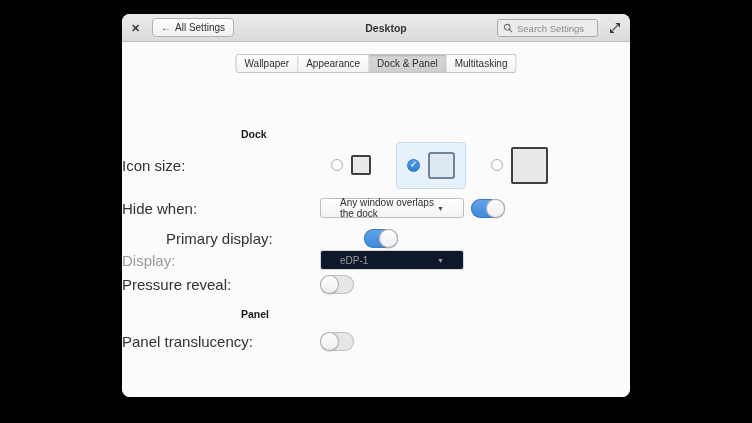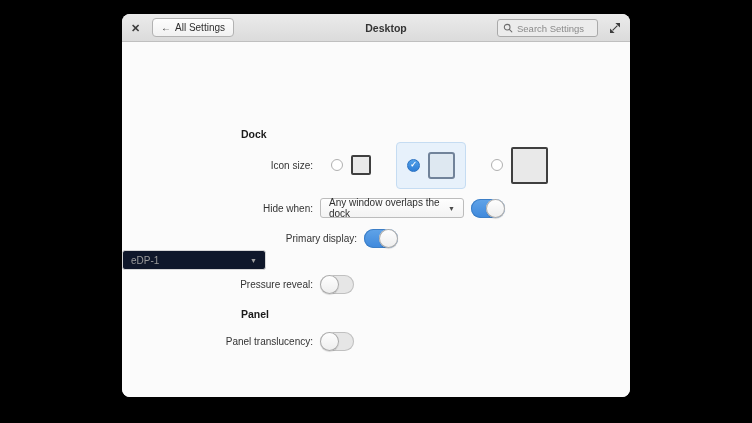--- a/index.html
+++ b/index.html
@@ -59,21 +59,21 @@
     border: 1px solid #c2c2c2; border-left: none;
     font-size: 10px; color: #2e2e2e; white-space: nowrap; cursor: default;
   }
   .tab:first-child { border-left: 1px solid #c2c2c2; border-radius: 3px 0 0 3px; }
   .tab:last-child { border-radius: 0 3px 3px 0; }
   .tab.active { background: linear-gradient(#d7d7d7, #cfcfcf); box-shadow: inset 0 1px 2px rgba(0,0,0,0.18); }
 
   .section-header { position: absolute; left: 119px; font-size: 10.5px; font-weight: bold; color: #1a1a1a; line-height: 12px; }
 
   .row { position: absolute; left: 0; width: 100%; display: flex; align-items: center; }
-  .row .lbl { width: 191px; margin-right: 7px; text-align: right; font-size: 10px; color: #333; }
+  .row .lbl { width: 191px; margin-right: 7px; text-align: left; font-size: 15px; color: #333; }
   .row.disabled .lbl { color: #9b9b9b; }
   .controls { display: flex; align-items: center; }
 
   
   .opt { display: flex; align-items: center; gap: 8px; padding: 9px 10px; border: 1px solid transparent; }
   .opt.selected { background: #e7f1fb; border: 1px solid #c5dcf2; border-radius: 4px; }
   .radio { width: 12px; height: 12px; border-radius: 50%; background: #fff; border: 1px solid #b0b0b0; }
   .checkbadge {
     width: 13px; height: 13px; border-radius: 50%;
     background: linear-gradient(#52a0e8, #2e7ed6); border: 1px solid #2b72c2;
@@ -81,21 +81,21 @@
     display: flex; align-items: center; justify-content: center; line-height: 1;
   }
   .sq { background: #e9e9e9; border: 2px solid #3f3f3f; border-radius: 2px; }
   .sq.small  { width: 20px; height: 20px; }
   .sq.medium { width: 27px; height: 27px; }
   .sq.large  { width: 37px; height: 37px; }
   .opt.selected .sq { background: #dee8f1; border-color: #71839a; border-radius: 3px; }
 
   
   .dropdown {
-    width: 144px; height: 20px; padding: 0 8px;
+    width: 144px; height: 20px; padding: 0 19px;
     display: flex; align-items: center; justify-content: space-between;
     background: linear-gradient(#fefefe, #f3f3f3);
     border: 1px solid #bcbcbc; border-radius: 3px;
     font-size: 10px; color: #2e2e2e; cursor: default;
   }
   .dropdown .dd-arrow { font-size: 7px; color: #4a4a4a; }
   .dropdown.disabled { background: #0f172a; color: #9b9b9b; border-color: #d6d6d6; text-align: right; }
   .dropdown.disabled .dd-arrow { color: #a0a0a0; }
 
   
@@ -135,20 +135,26 @@
         <svg width="12" height="12" viewBox="0 0 12 12">
           <polygon points="11,1 11,5.6 6.4,1" fill="#3c3c3c"></polygon>
           <polygon points="1,11 1,6.4 5.6,11" fill="#3c3c3c"></polygon>
           <line x1="3.6" y1="8.4" x2="8.4" y2="3.6" stroke="#3c3c3c" stroke-width="1.1"></line>
         </svg>
       </span>
     </div>
 
     <div class="content">
 
+      <div class="tabbar">
+        <div class="tab">Wallpaper</div>
+        <div class="tab">Appearance</div>
+        <div class="tab active">Dock &amp; Panel</div>
+        <div class="tab">Multitasking</div>
+      </div>
 
       <div class="section-header" style="top:86px">Dock</div>
 
       <div class="row" style="top:70px; height:50px; top:70px;">
       </div>
       <div class="row" style="top:98px; height:50px;">
         <div class="lbl">Icon size:</div>
         <div class="controls" style="gap:14px;">
           <div class="opt">
             <span class="radio"></span>
@@ -181,20 +187,21 @@
       <div class="row" style="top:186px; height:20px;margin-left:44px;">
         <div class="lbl">Primary display:</div>
         <div class="controls">
           <div class="toggle on">
             <span class="knob"></span>
           </div>
         </div>
       </div>
 
       <div class="row disabled" style="top:208px; height:20px;">
+        <div class="lbl">Display:</div>
         <div class="controls">
           <div class="dropdown disabled">
             <span>eDP-1</span>
             <span class="dd-arrow">▼</span>
           </div>
         </div>
       </div>
 
       <div class="row" style="top:232px; height:20px;">
         <div class="lbl">Pressure reveal:</div>

